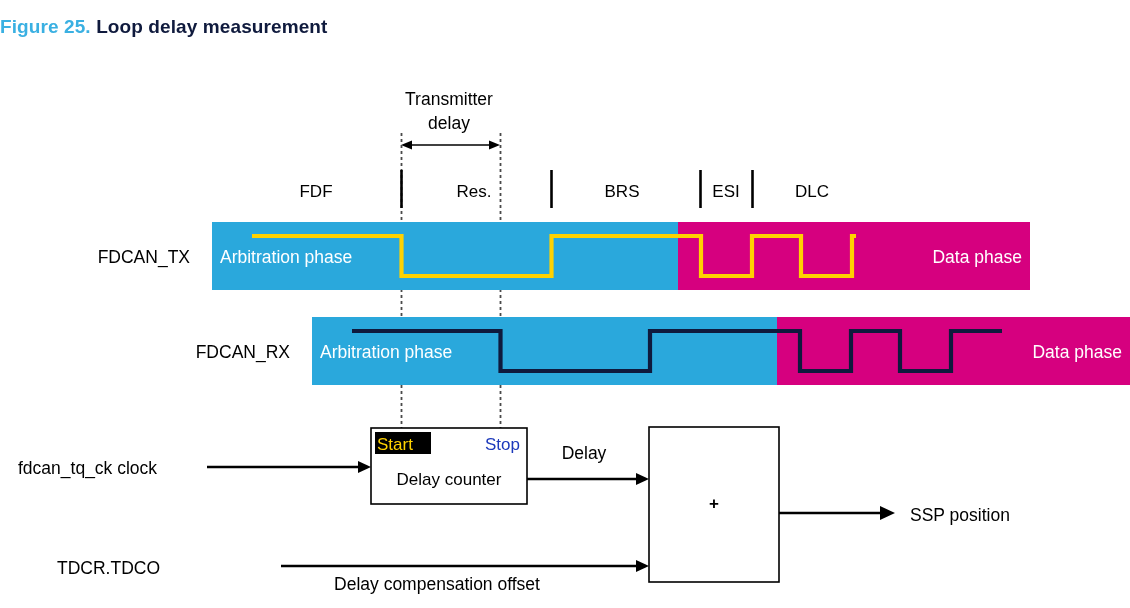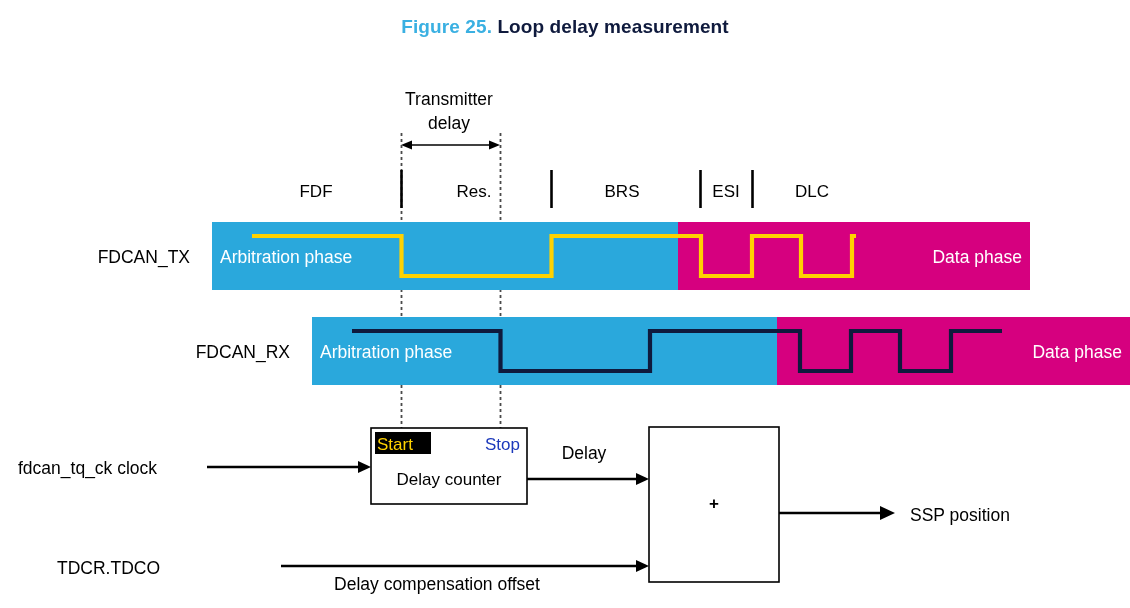--- a/index.html
+++ b/index.html
@@ -17,21 +17,20 @@
   #figure-root {
     position: relative;
     width: 1130px;
     height: 608px;
   }
   .fig-title {
     position: absolute;
     top: 16px;
     left: 0;
     width: 1130px;
-    text-align: center;
     font-size: 19px;
     font-weight: bold;
     letter-spacing: 0.1px;
   }
   .fig-title .fig-num {
     color: #3ab0e2;
   }
   .fig-title .fig-name {
     color: #0f1a3d;
   }

